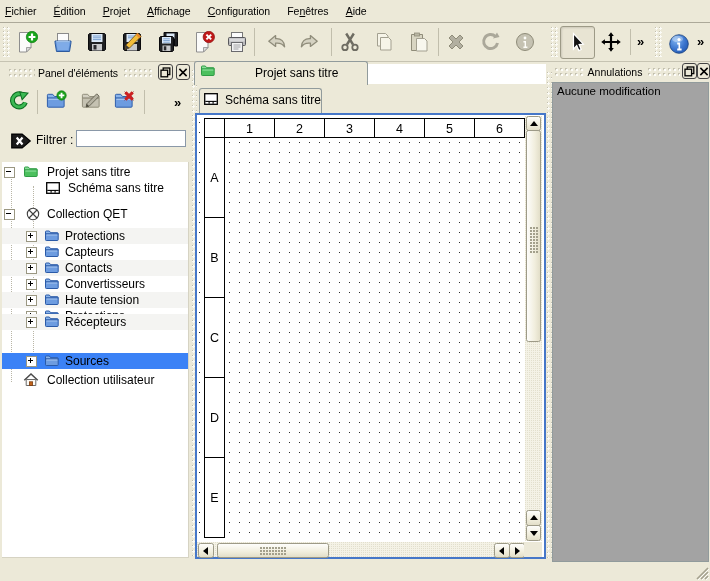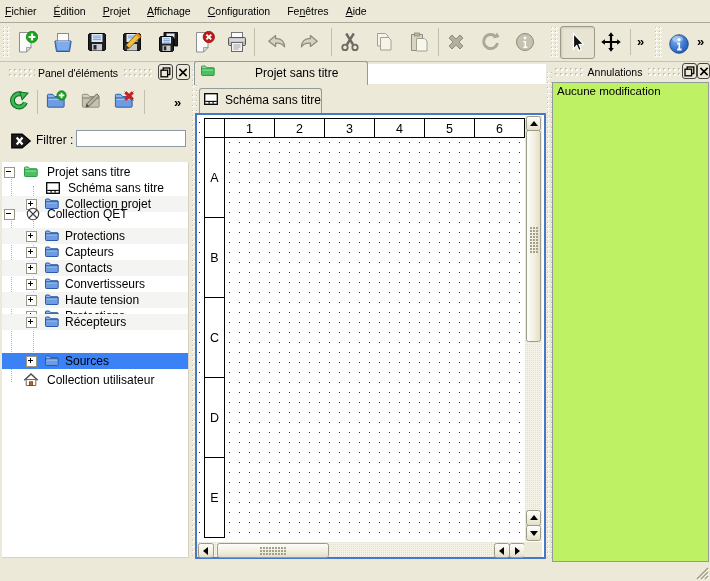--- a/index.html
+++ b/index.html
@@ -33,21 +33,21 @@
 .exp.plus:after{content:"";position:absolute;left:3px;top:1px;width:1px;height:5px;background:#000;}
 
 .tab{position:absolute;background:#ece9d8;border:1px solid #919b9c;border-bottom:none;border-radius:3px 3px 0 0;}
 .tablbl{position:absolute;font-size:12px;color:#000;white-space:nowrap;}
 
 .sb-btn{position:absolute;background:linear-gradient(180deg,#fdfdfb,#f1eedd 60%,#e2dec8);border:1px solid #9d9a87;border-radius:2.5px;}
 .sb-thumb{position:absolute;background:linear-gradient(180deg,#fdfdfb,#f1eedd 60%,#e2dec8);border:1px solid #9d9a87;border-radius:2.5px;}
 .sb-thumbv{background:linear-gradient(90deg,#fdfdfb,#f1eedd 60%,#e2dec8);}
 .tri{position:absolute;width:0;height:0;}
 
-#undolist{left:6px;top:20px;width:155px;height:478px;background:#bef264;border:1px solid #919b9c;}
+#undolist{left:6px;top:20px;width:155px;height:478px;background:#a3a3a3;border:1px solid #919b9c;}
 .sbtrack{background-color:#f4f2e6;background-image:radial-gradient(circle at .5px .5px,#e2dfcd .5px,rgba(0,0,0,0) .6px);background-size:2px 2px;}
 .grip{position:absolute;background-image:radial-gradient(circle at 1px 1px,#a3a08c .8px,rgba(0,0,0,0) .95px);background-size:3px 3px;}
 .griph{left:42px;top:3px;width:26px;height:8px;}
 .gripv{left:2.5px;top:96px;width:8px;height:26px;}
 </style>
 </head>
 <body>
 <div id="app">
   <div id="menubar" class="abs"><span style="padding-left:5px"><u>F</u>ichier</span><span><u>É</u>dition</span><span><u>P</u>rojet</span><span><u>A</u>ffichage</span><span><u>C</u>onfiguration</span><span>Fe<u>n</u>êtres</span><span><u>A</u>ide</span></div>
   <div id="toolbar" class="abs">
@@ -278,31 +278,20 @@
         </div>
       <div class="trow" style="top:18px">
           <span class="tico" style="left:43px">
             <svg viewBox="0 0 16 16">
               <rect x="1.7" y="2.7" width="12.6" height="10.6" fill="#fff" stroke="#000" stroke-width="1.3"></rect>
               <path d="M2.3 10.4 h11.4" stroke="#000" stroke-width="1.1"></path>
               <path d="M6.1 10.4 v2.4 M10.1 10.4 v2.4" stroke="#000" stroke-width="1.1"></path>
             </svg>
           </span>
           <span class="lbl" style="left:66px">Schéma sans titre</span>
-        </div>
-      <div class="trow" style="top:34px;background:#f4f4f2">
-          <span class="exp plus" style="left:24px;top:3px"></span>
-          <span class="tico" style="left:42px">
-            <svg viewBox="0 0 16 16">
-              <path d="M1.5 6 v-2.2 q0-.8 .8-.8 h3 l1.4 1.7 h6.7 q.8 0 .8 .8 v.5 z" fill="#8ab4ea" stroke="#2a5aa8"></path>
-              <path d="M1.5 6 h12.7 v5.7 q0 .8 -.8 .8 h-11.1 q-.8 0 -.8 -.8 z" fill="#6d9ce0" stroke="#2a5aa8"></path>
-              <path d="M2.4 7 h11" stroke="#a9c7f0" stroke-width="1"></path>
-            </svg>
-          </span>
-          <span class="lbl" style="left:63px">Collection projet</span>
         </div>
       <div class="trow" style="top:44px">
           <span class="exp" style="left:2px;top:3px"></span>
           <span class="tico" style="left:23px">
             <svg viewBox="0 0 16 16">
               <circle cx="8" cy="8" r="5.7" fill="#fefefe" stroke="#3f3f3f" stroke-width="1.1"></circle>
               <path d="M4 4 L12 12 M12 4 L4 12" stroke="#3f3f3f" stroke-width="1.1"></path>
             </svg>
           </span>
           <span class="lbl" style="left:45px">Collection QET</span>

